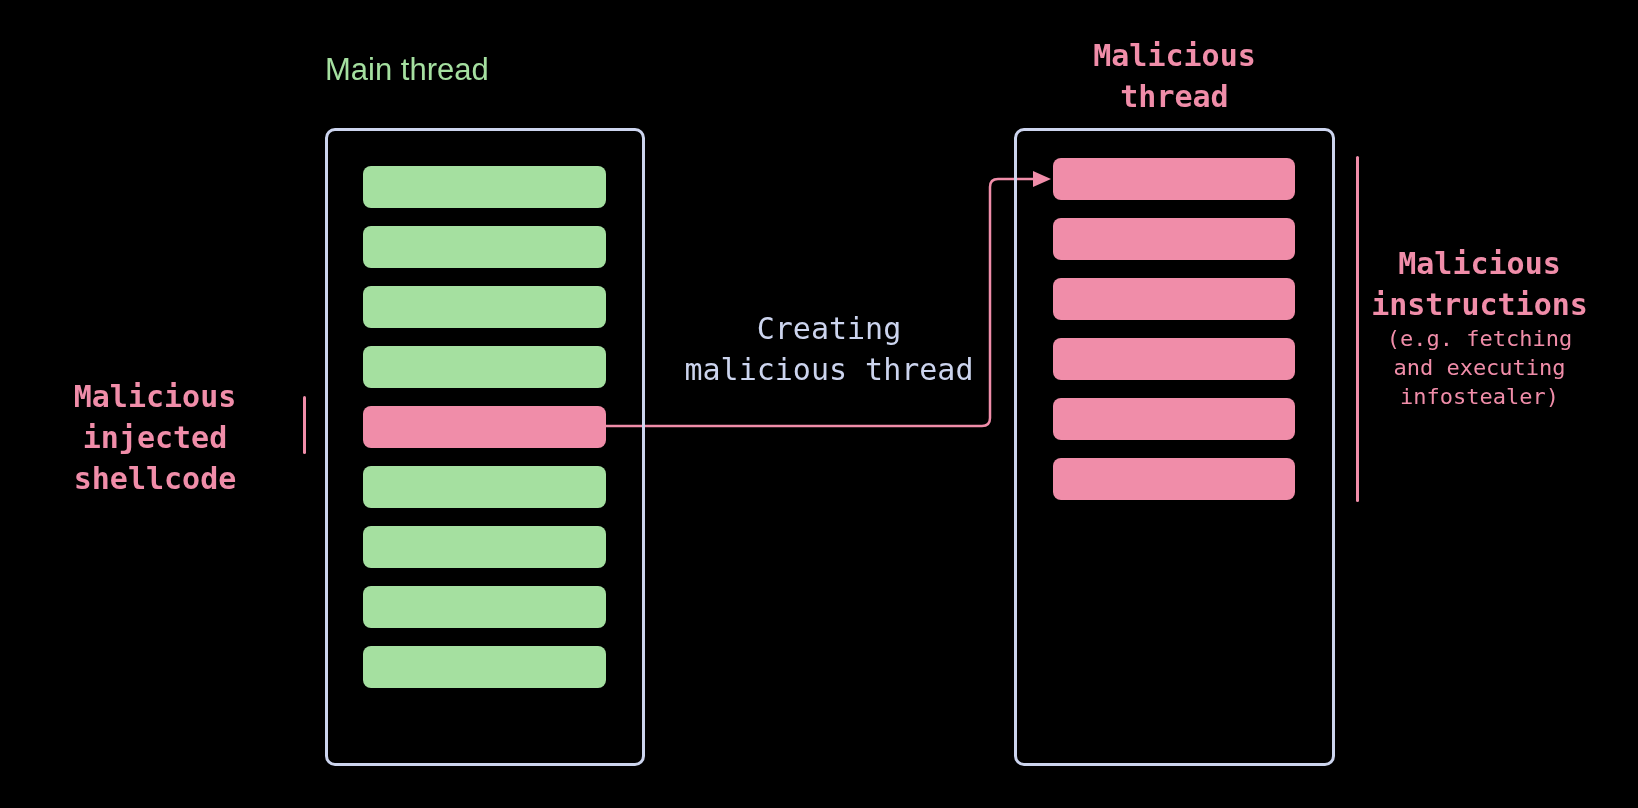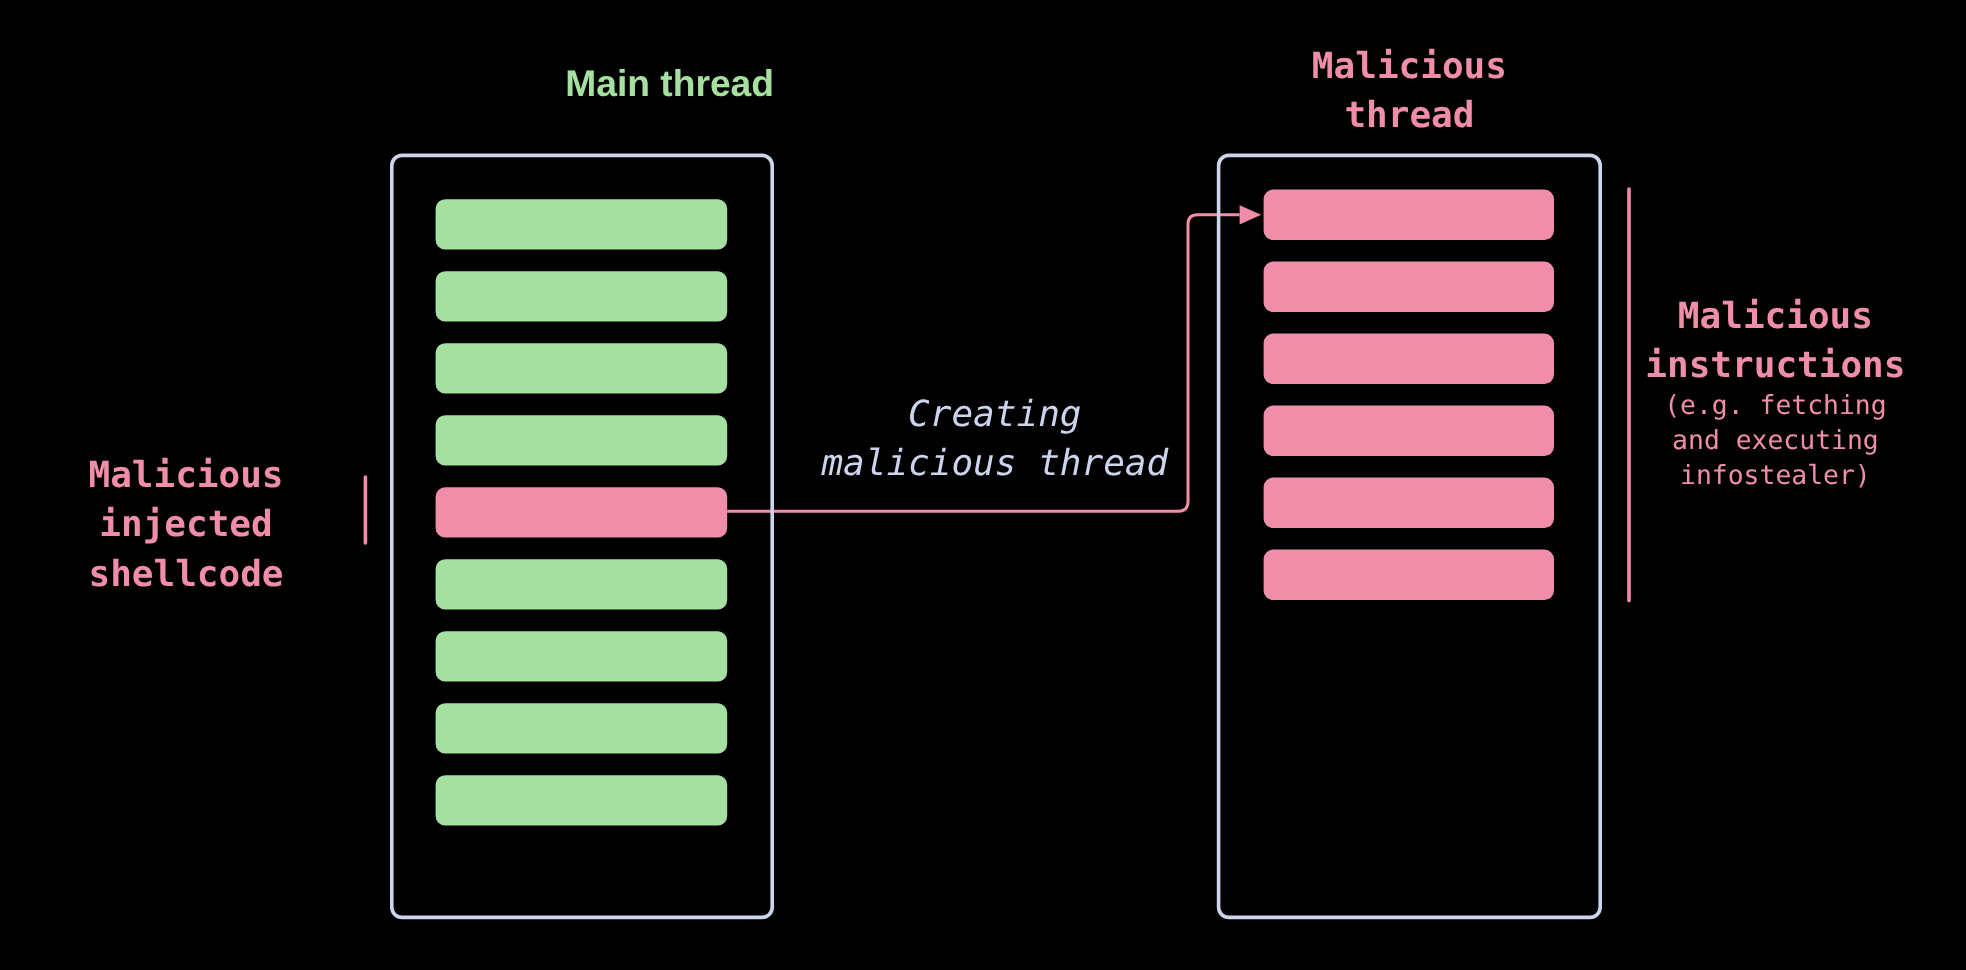--- a/index.html
+++ b/index.html
@@ -16,25 +16,25 @@
     overflow:hidden;
     font-family:"DejaVu Sans Mono", monospace;
   }
   .overlay{
     position:absolute;left:0;top:0;width:1638px;height:808px;
     pointer-events:none;
   }
   .title-sans{
     position:absolute;
     font-family:"Liberation Sans", sans-serif;
-    font-weight:700;
+    font-weight:400;
     font-size:31px;
     line-height:40px;
     color:var(--green);
-    text-align:right;
+    text-align:left;
     white-space:pre-line;
   }
   .title-mono{
     position:absolute;
     font-weight:700;
     font-size:30px;
     line-height:41px;
     color:var(--pink);
     text-align:center;
     white-space:pre-line;
@@ -108,21 +108,21 @@
       <div class="block" style="background: var(--green);"></div>
       <div class="block" style="background: var(--green);"></div>
     </div>
 
   <div class="label label-pink-bold" style="left:30px;top:376px;width:250px;">Malicious
 injected
 shellcode</div>
 
   <div class="tick" style="left:303px;top:396px;height:58px;"></div>
 
-  <div class="label label-lavender" style="left:654px;top:325px;width:350px;font-style:italic;">Creating
+  <div class="label label-lavender" style="left:654px;top:308px;width:350px;">Creating
 malicious thread</div>
 
   <div class="title-mono" style="left:1014px;top:35px;width:321px;">Malicious
 thread</div>
 
   <div class="thread-container malicious-container">
       <div class="block" style="background: var(--pink);"></div>
       <div class="block" style="background: var(--pink);"></div>
       <div class="block" style="background: var(--pink);"></div>
       <div class="block" style="background: var(--pink);"></div>

